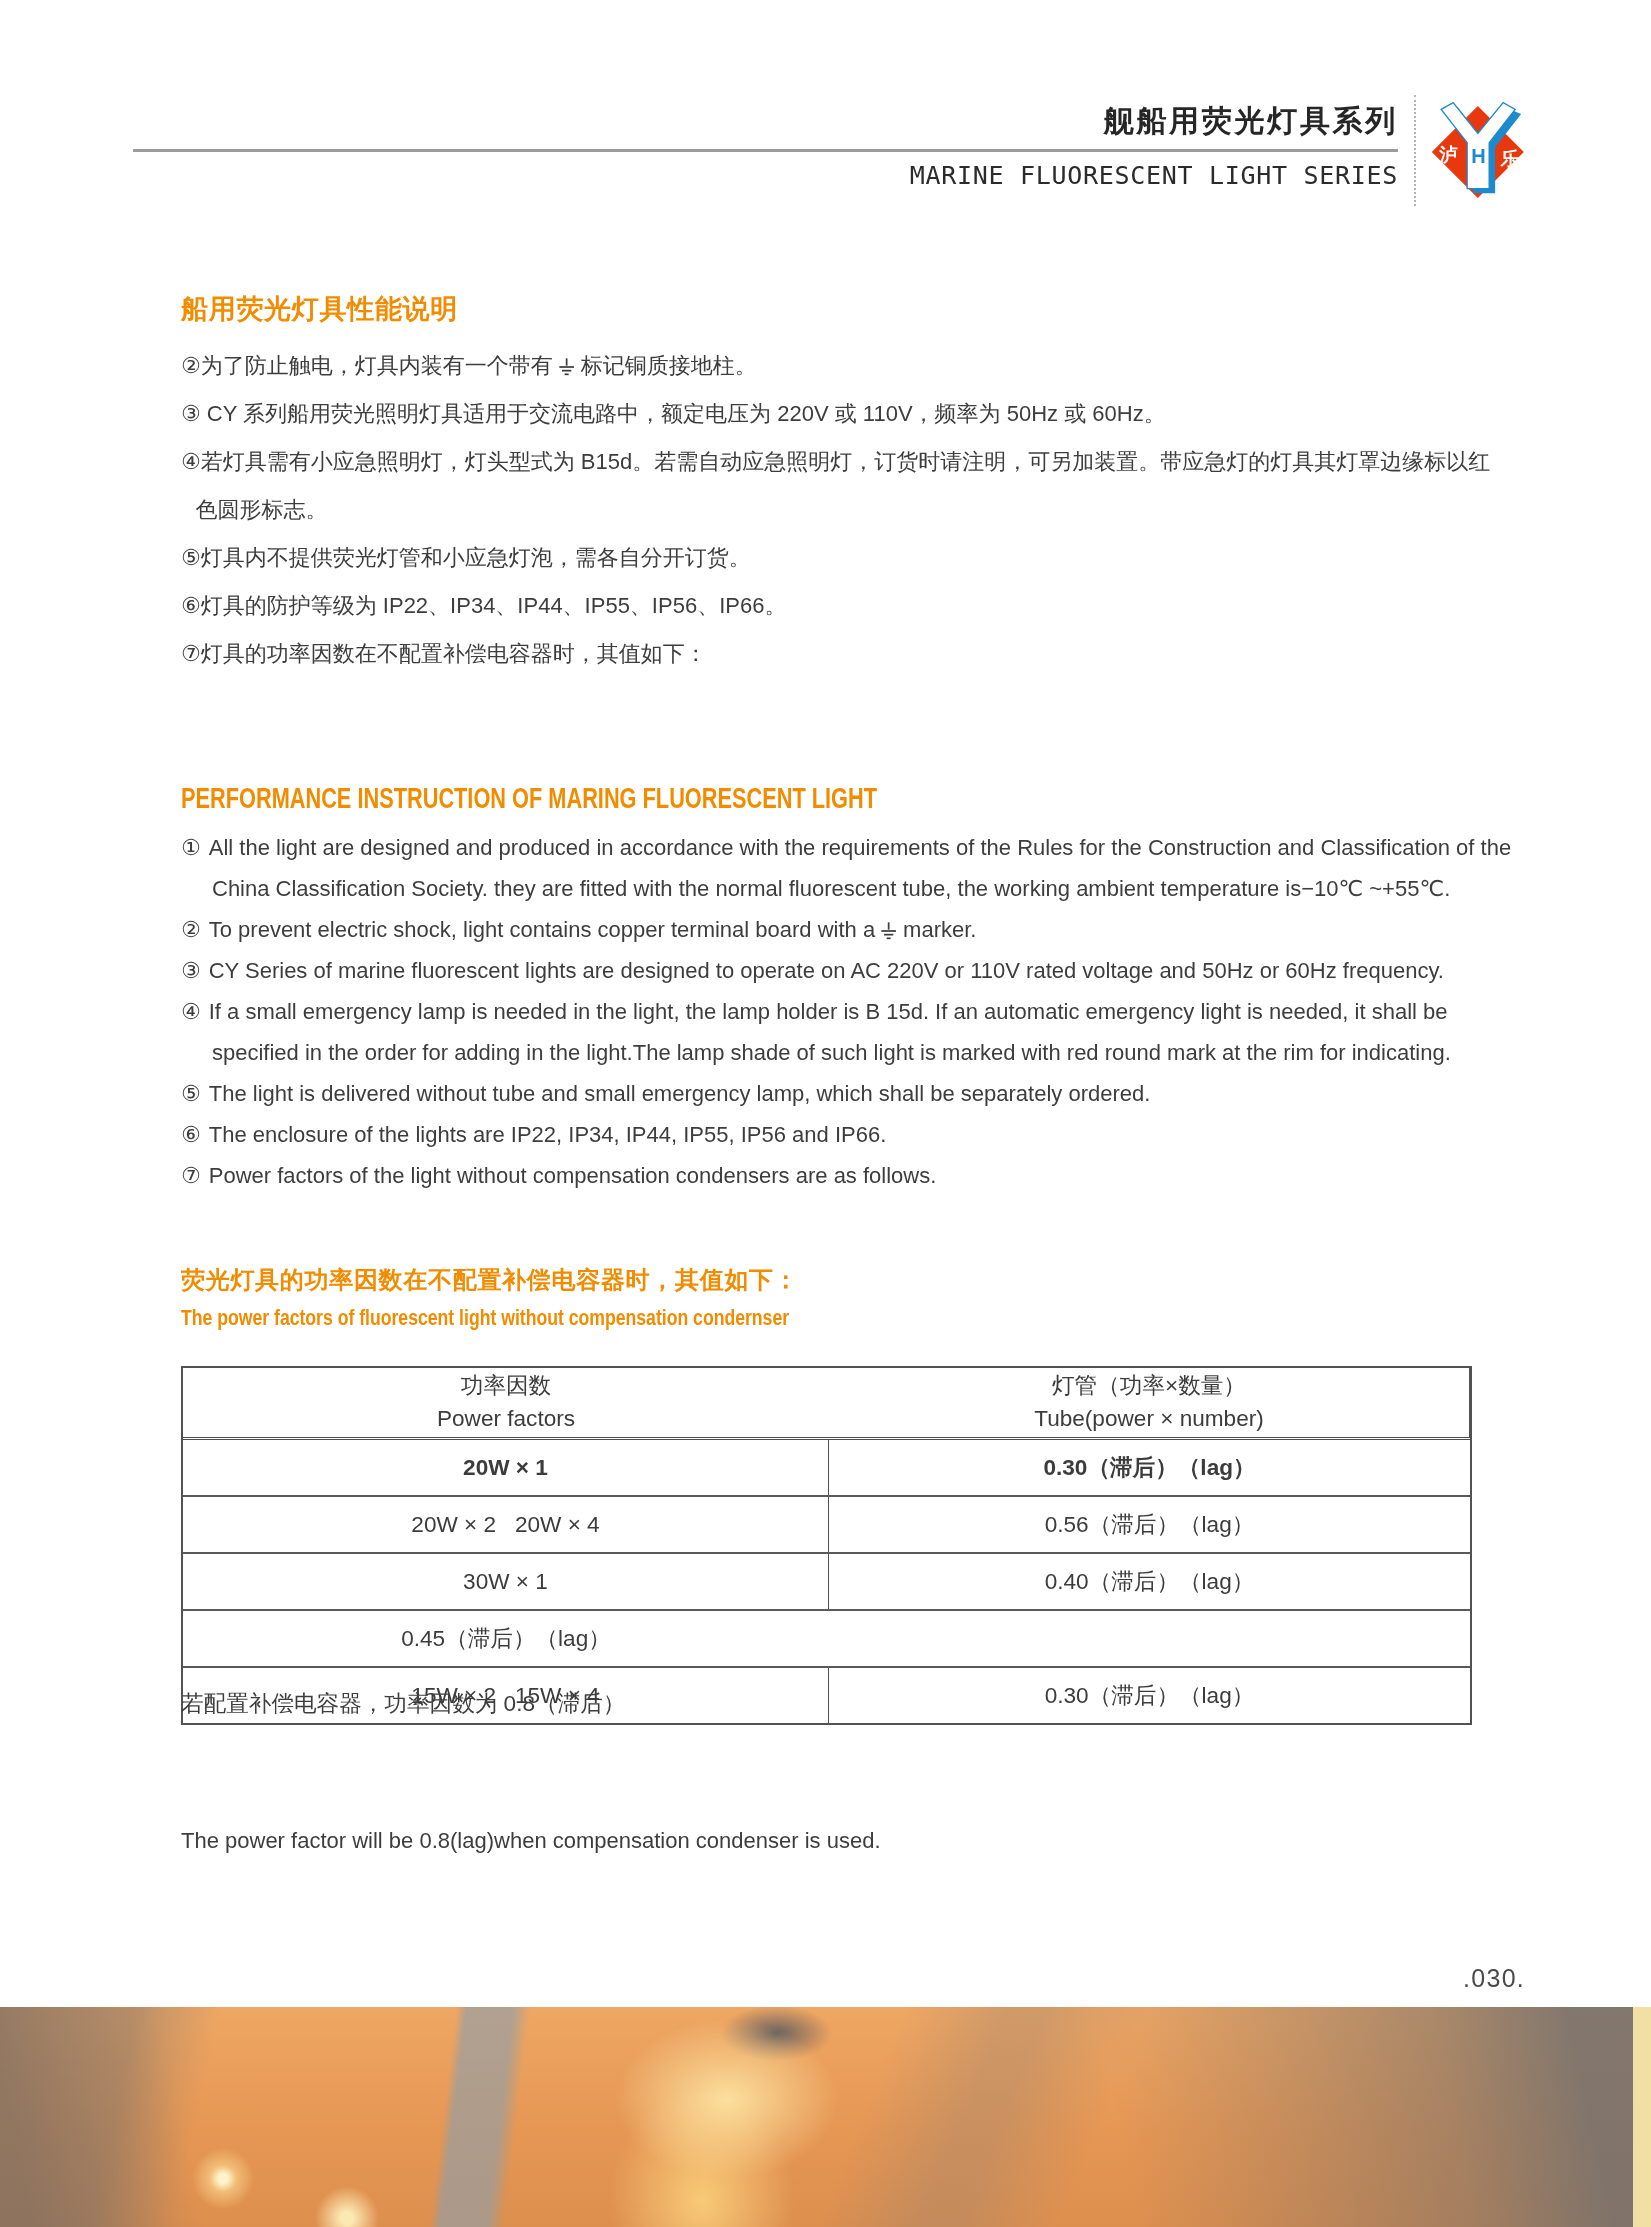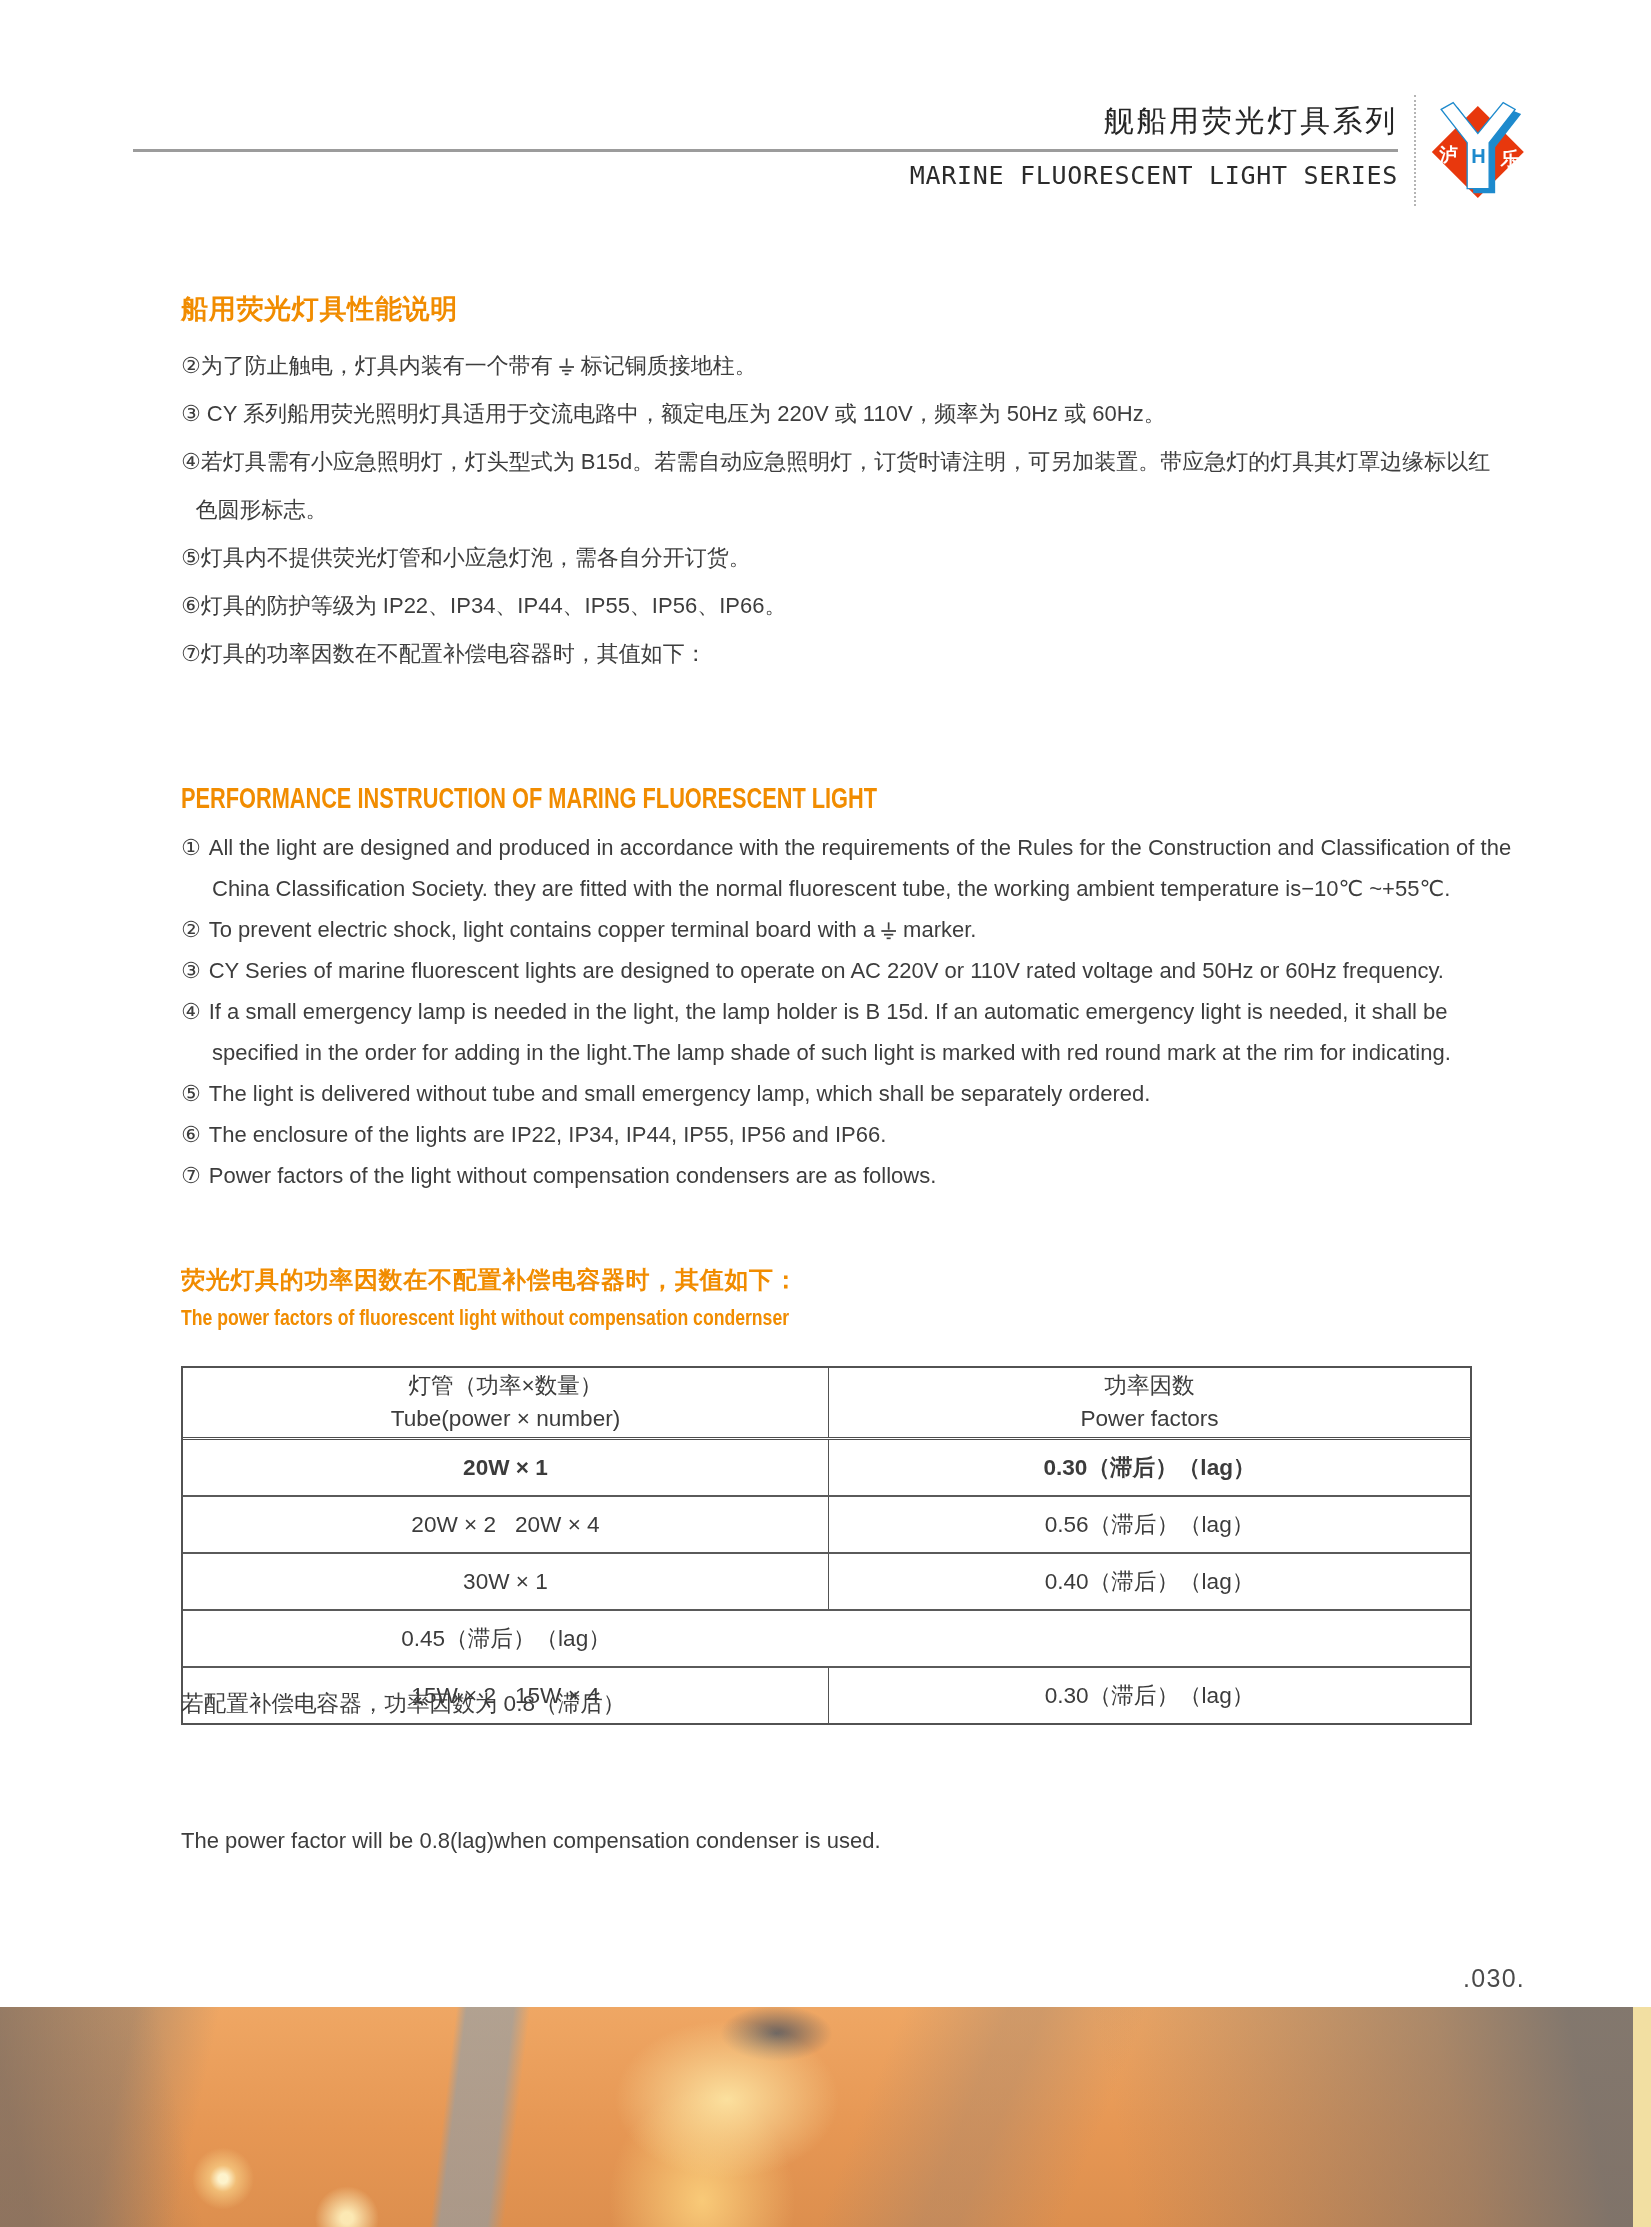--- a/index.html
+++ b/index.html
@@ -2,21 +2,21 @@
 <html style="font-size:10.7px"><head>
 <meta charset="utf-8">
 <style>
   html,body{margin:0;padding:0;background:#ffffff;}
   .page{
     position:relative;width:1652px;height:2227px;overflow:hidden;background:#fff;
     font-family:"Liberation Sans","DejaVu Sans",sans-serif;color:#3c3c3c;
   }
   
   .hdr-title-zh{
-    position:absolute;top:101px;right:254px;font-size:30px;font-weight:normal;
+    position:absolute;top:101px;right:254px;font-size:30px;font-weight:bold;
     color:#262626;letter-spacing:2.7px;white-space:nowrap;
   }
   .hdr-rule{position:absolute;left:133px;top:149px;width:1265px;height:2.7px;background:#9c9c9c;}
   .hdr-title-en{
     position:absolute;top:161px;right:254px;font-size:25px;color:#2b2b2b;
     font-family:"DejaVu Sans Mono","Liberation Mono",monospace;letter-spacing:0.7px;white-space:nowrap;
   }
   .hdr-dotted{position:absolute;left:1414px;top:95px;height:111px;border-left:2.7px dotted #b4b4b4;}
   .logo{position:absolute;left:1425px;top:100px;width:115px;height:112px;}
   
@@ -128,27 +128,27 @@
     </div>
   </div>
 
   <div class="pf-head">
     <div class="zh">荧光灯具的功率因数在不配置补偿电容器时，其值如下：</div>
     <div class="en">The power factors of fluorescent light without compensation condernser</div>
   </div>
 
   <div class="ptable">
     <div class="prow head">
+      <div class="pcell">
+        <div class="l1">功率因数</div>
+        <div class="l2">Power factors</div>
+      </div>
       <div class="pcell c1">
         <div class="l1">灯管（功率×数量）</div>
         <div class="l2">Tube(power × number)</div>
-      </div>
-      <div class="pcell">
-        <div class="l1">功率因数</div>
-        <div class="l2">Power factors</div>
       </div>
     </div>
     <div class="prow data first">
       <div class="pcell c1">
           <span class="cellval">20W × 1</span>
         </div>
       <div class="pcell">
           <span class="cellval">0.30（滞后）（lag）</span>
         </div>
     </div>

